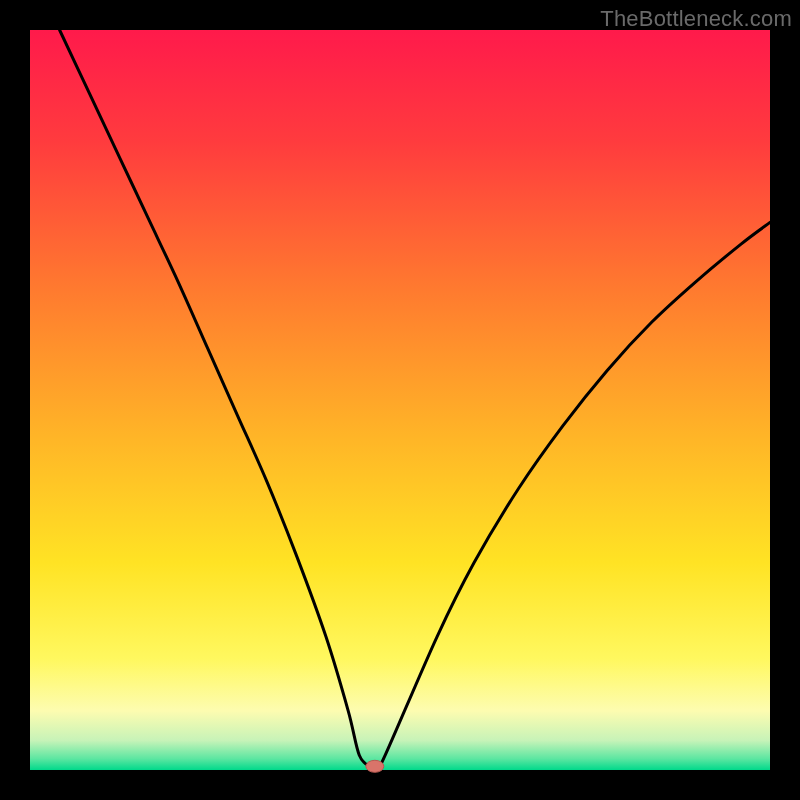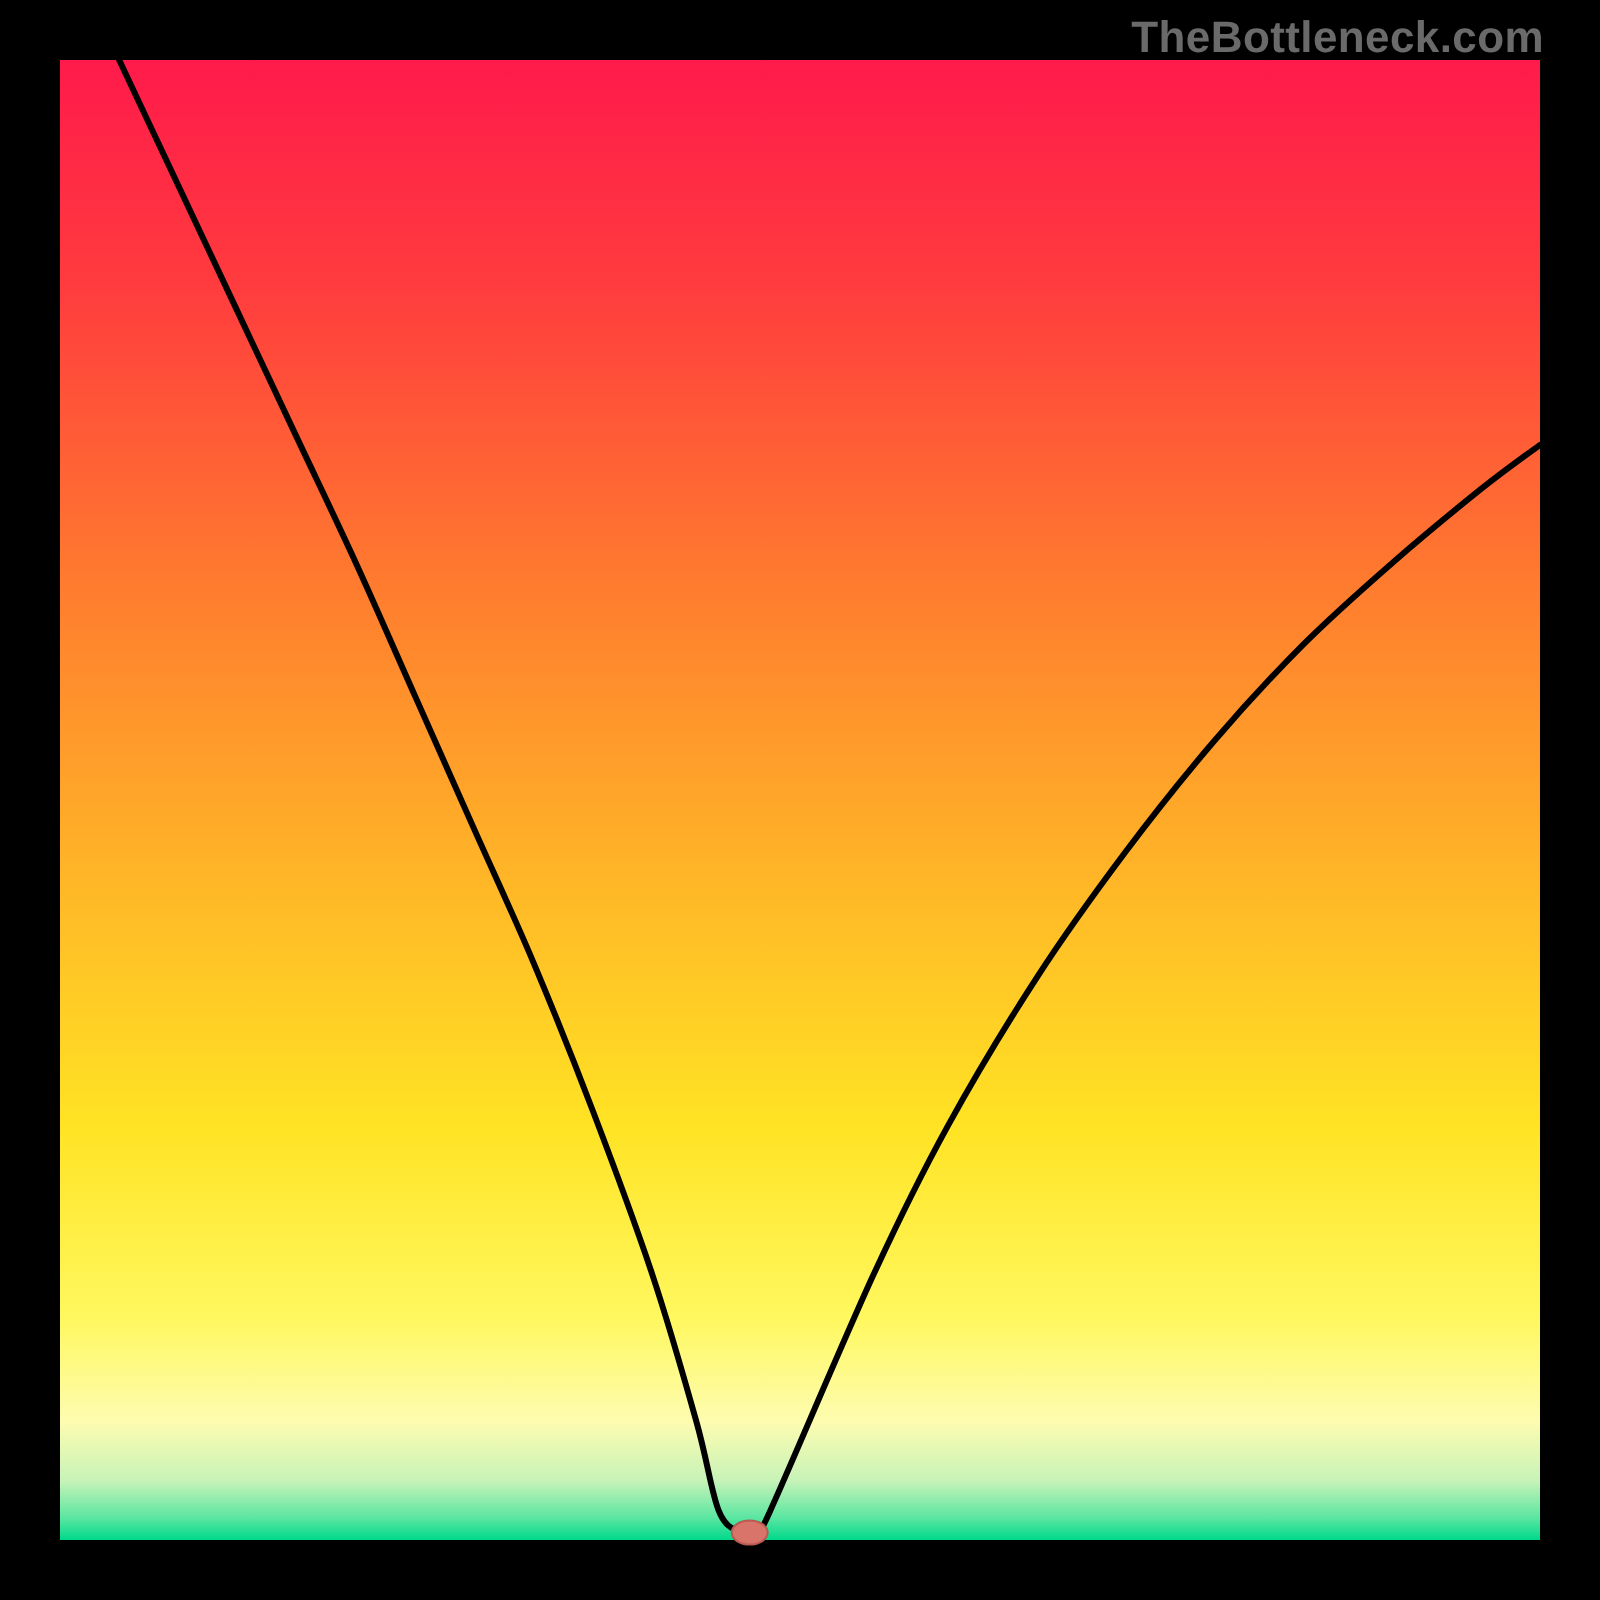--- a/index.html
+++ b/index.html
@@ -13,24 +13,24 @@
   }
   .frame {
     position: relative;
     width: 800px;
     height: 800px;
     background: #000;
   }
   .watermark {
     position: absolute;
     top: 6px;
-    right: 28px;
+    right: 8px;
     color: #6a6a6a;
     font-size: 22px;
-    font-weight: 700;
+    font-weight: 400;
     letter-spacing: 0.2px;
     z-index: 5;
   }
   svg {
     position: absolute;
     top: 0;
     left: 0;
   }
 </style>
 </head>

